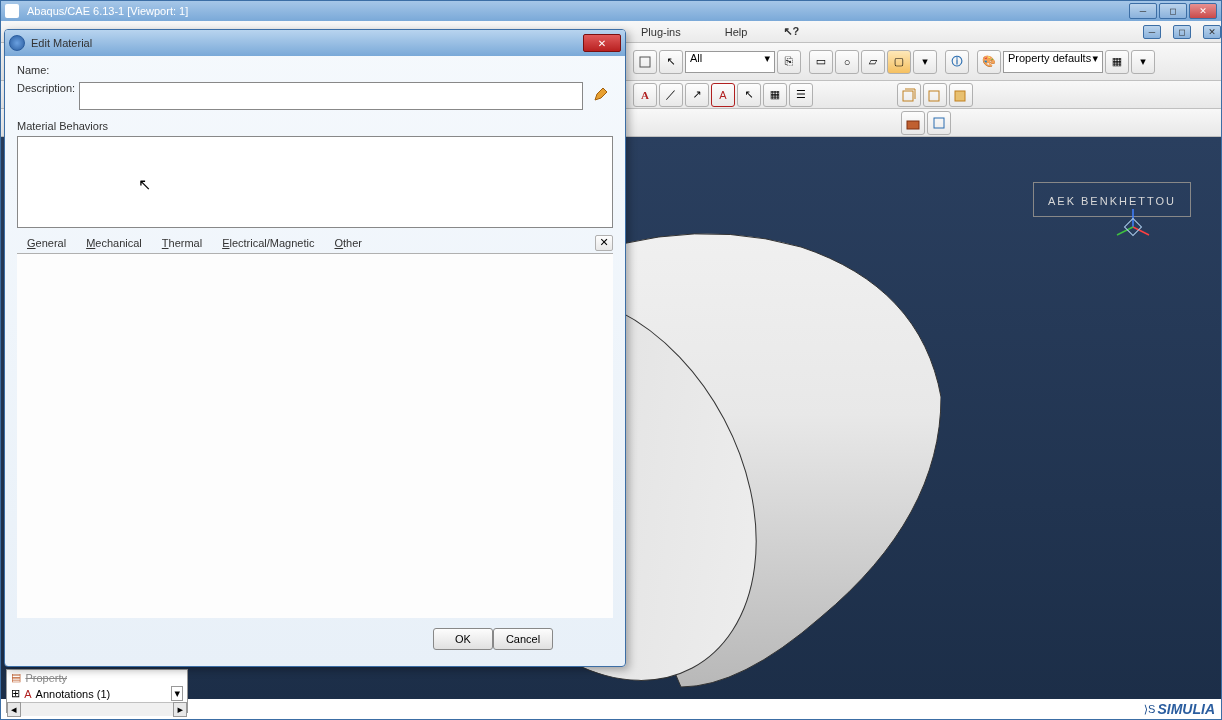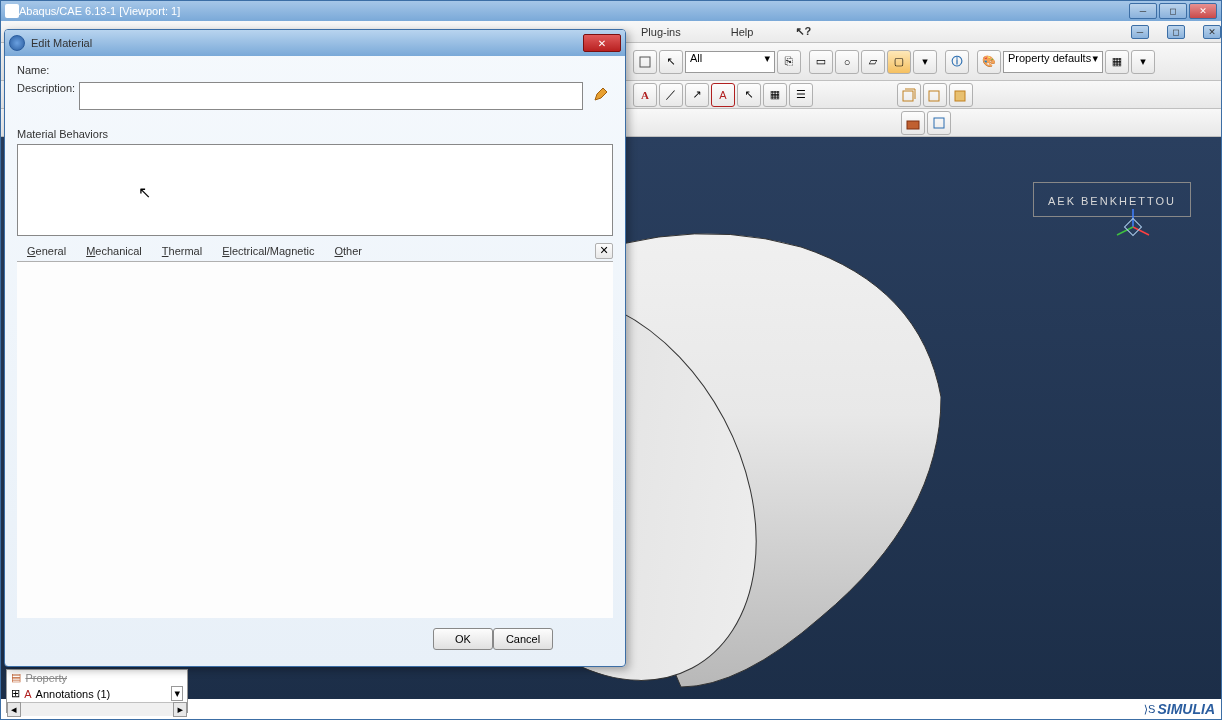--- a/index.html
+++ b/index.html
@@ -1,27 +1,27 @@
 <!DOCTYPE html>
 <html><head>
   <meta charset="utf-8">
   <style>
     * { margin: 0; padding: 0; box-sizing: border-box; font-family: "Segoe UI", Tahoma, sans-serif; font-size: 11px; }
     body { width: 1222px; height: 720px; background: #e0e8f0; overflow: hidden; position: relative; }
 
     
     .main-window { position: absolute; top: 0; left: 0; width: 100%; height: 100%; background: #fff; border: 1px solid #3c6ea5; }
     .main-titlebar { height: 20px; background: linear-gradient(#a6c7e8, #7aa9d8); display: flex; align-items: center; padding: 0 4px; color: #fff; font-size: 12px; justify-content: space-between; }
-    .main-titlebar .title-left { display: flex; align-items: center; gap: 0; }
+    .main-titlebar .title-left { display: flex; align-items: center; gap: 8px; }
     .app-icon { width: 14px; height: 14px; background: #fff; border-radius: 2px; }
     .win-controls { display: flex; gap: 2px; }
     .win-btn { width: 28px; height: 16px; background: linear-gradient(#bcd4ec, #8ab2dc); border: 1px solid #3c6ea5; border-radius: 2px; display: flex; align-items: center; justify-content: center; color: #333; font-size: 9px; cursor: pointer; }
     .win-btn.close { background: linear-gradient(#e89090, #c94a4a); color: #fff; }
 
-    .menubar { height: 22px; background: linear-gradient(#f8f8f8, #eaeaea); border-bottom: 1px solid #c0c0c0; display: flex; align-items: center; padding-left: 4px; gap: 18px; }
+    .menubar { height: 22px; background: linear-gradient(#f8f8f8, #eaeaea); border-bottom: 1px solid #c0c0c0; display: flex; align-items: center; padding-left: 4px; gap: 12px; }
     .menubar span { padding: 2px 8px; cursor: pointer; color: #333; }
 
     .toolbar { height: 38px; background: linear-gradient(#f8f8f8, #e8e8e8); border-bottom: 1px solid #c0c0c0; display: flex; align-items: center; padding-left: 632px; gap: 2px; }
     .toolbar2 { height: 28px; background: linear-gradient(#f8f8f8, #e8e8e8); border-bottom: 1px solid #c0c0c0; display: flex; align-items: center; padding-left: 632px; gap: 2px; }
     .toolbar3 { height: 28px; background: linear-gradient(#f8f8f8, #e8e8e8); border-bottom: 1px solid #c0c0c0; display: flex; align-items: center; padding-left: 900px; gap: 2px; }
     .tb-btn { width: 24px; height: 24px; border: 1px solid #b0b0b0; background: linear-gradient(#fdfdfd, #e8e8e8); border-radius: 3px; display: flex; align-items: center; justify-content: center; cursor: pointer; }
     .tb-sep { width: 4px; height: 24px; }
     .tb-combo { height: 22px; border: 1px solid #999; background: #fff; padding: 0 4px; display: flex; align-items: flex-start; min-width: 90px; }
 
     
@@ -44,21 +44,21 @@
     .dlg-titlebar { height: 26px; background: linear-gradient(#b8d4ef, #7aa9d8); display: flex; align-items: center; justify-content: space-between; padding: 0 4px; border-radius: 3px 3px 0 0; gap: 46px; }
     .dlg-titlebar .t-left { display: flex; align-items: center; gap: 6px; color: #333; font-size: 12px; }
     .dlg-icon { width: 16px; height: 16px; background: radial-gradient(#6aa0e0, #2a5d9f); border-radius: 8px; border: 1px solid #2a5d9f; }
     .dlg-close { width: 38px; height: 18px; background: linear-gradient(#e05a5a, #b82020); border: 1px solid #7a1010; border-radius: 2px; display:flex; align-items:center; justify-content:center; color:#fff; cursor:pointer; font-size:10px; }
     .dlg-body { padding: 8px 12px; height: calc(100% - 26px); display: flex; flex-direction: column; }
     .field-row { display: flex; align-items: center; margin-bottom: 6px; }
     .field-row label { width: 62px; color: #333; }
     .field-row input[type=text] { flex: 1; height: 20px; border: 1px solid #888; padding: 0 4px; background: #fff; }
     .desc-box { flex: 1; height: 28px; border: 1px solid #888; background: #fff; }
     .pencil-btn { width: 24px; height: 24px; margin-left: 6px; border-radius: 3px; display:flex; align-items:center; justify-content:center; cursor:pointer; color:#c08020; }
-    .section-label { margin-top: 12px; margin-bottom: 4px; color: #333; }
+    .section-label { margin-top: 4px; margin-bottom: 4px; color: #333; }
     .behaviors-box { height: 92px; border: 1px solid #888; background: #fff; position: relative; margin-bottom: 4px; }
     .cursor-arrow { position: absolute; top: 38px; left: 120px; font-size: 16px; color:#000; }
     .tabs-row { display: flex; align-items: center; border-bottom: 1px solid #b0b0b0; height: 22px; }
     .tabs-row .tab { padding: 2px 10px; cursor: pointer; color:#333; }
     .tabs-row .tab u { text-decoration: underline; }
     .tabs-spacer { flex: 1; }
     .tiny-del { width: 18px; height: 16px; border: 1px solid #b0b0b0; background: linear-gradient(#fdfdfd,#e8e8e8); border-radius: 2px; cursor:pointer; display:flex; align-items:center; justify-content:center; }
     .content-area { flex: 1; background: #fdfdfd; }
     .btn-row { display: flex; justify-content: flex-end; padding: 10px 60px 8px; }
     .dlg-btn { width: 60px; height: 22px; background: linear-gradient(#fdfdfd, #e0e0e0); border: 1px solid #888; border-radius: 3px; cursor:pointer; }

